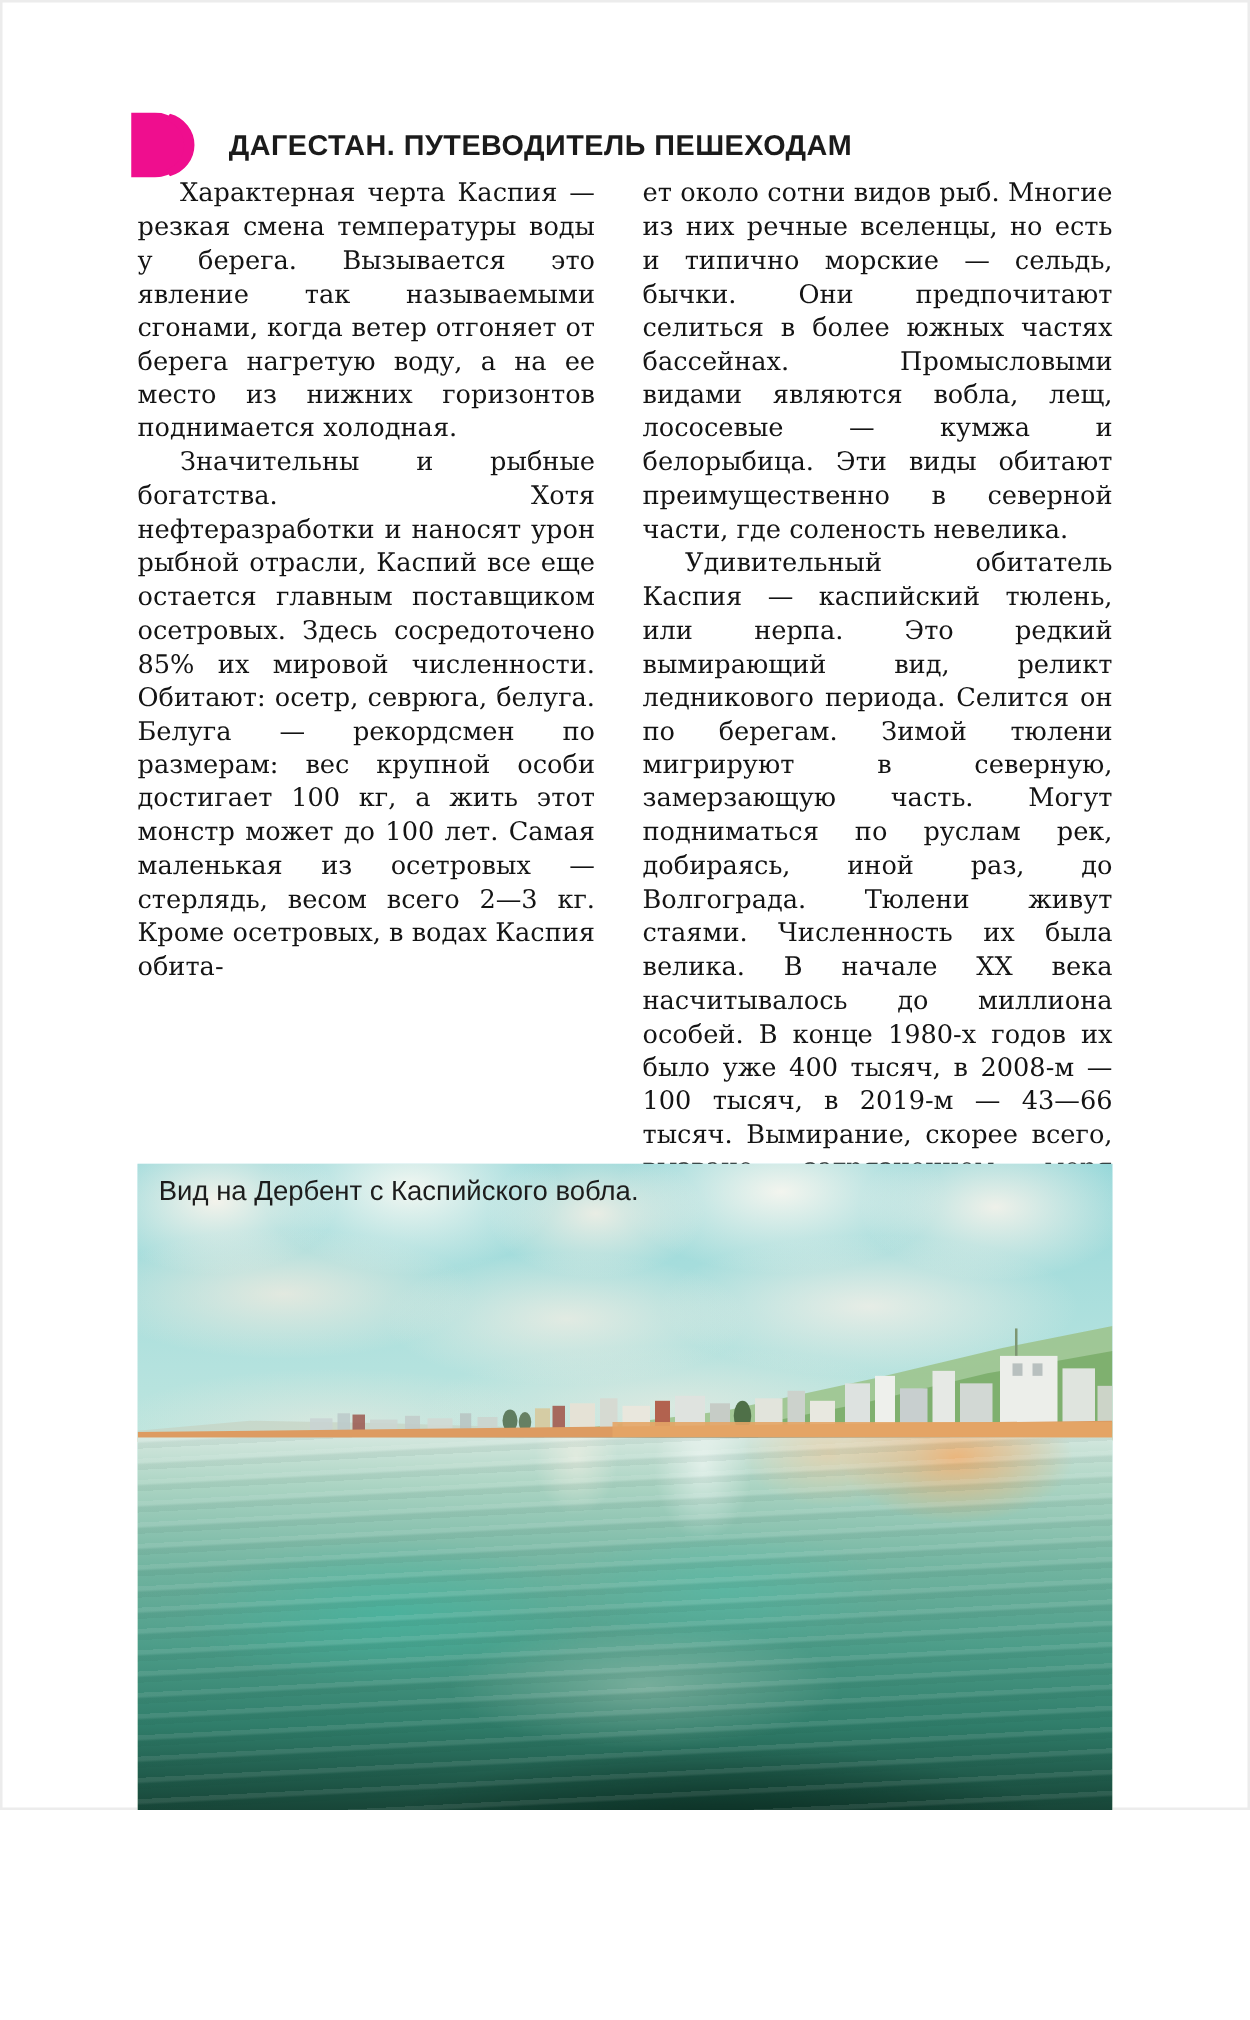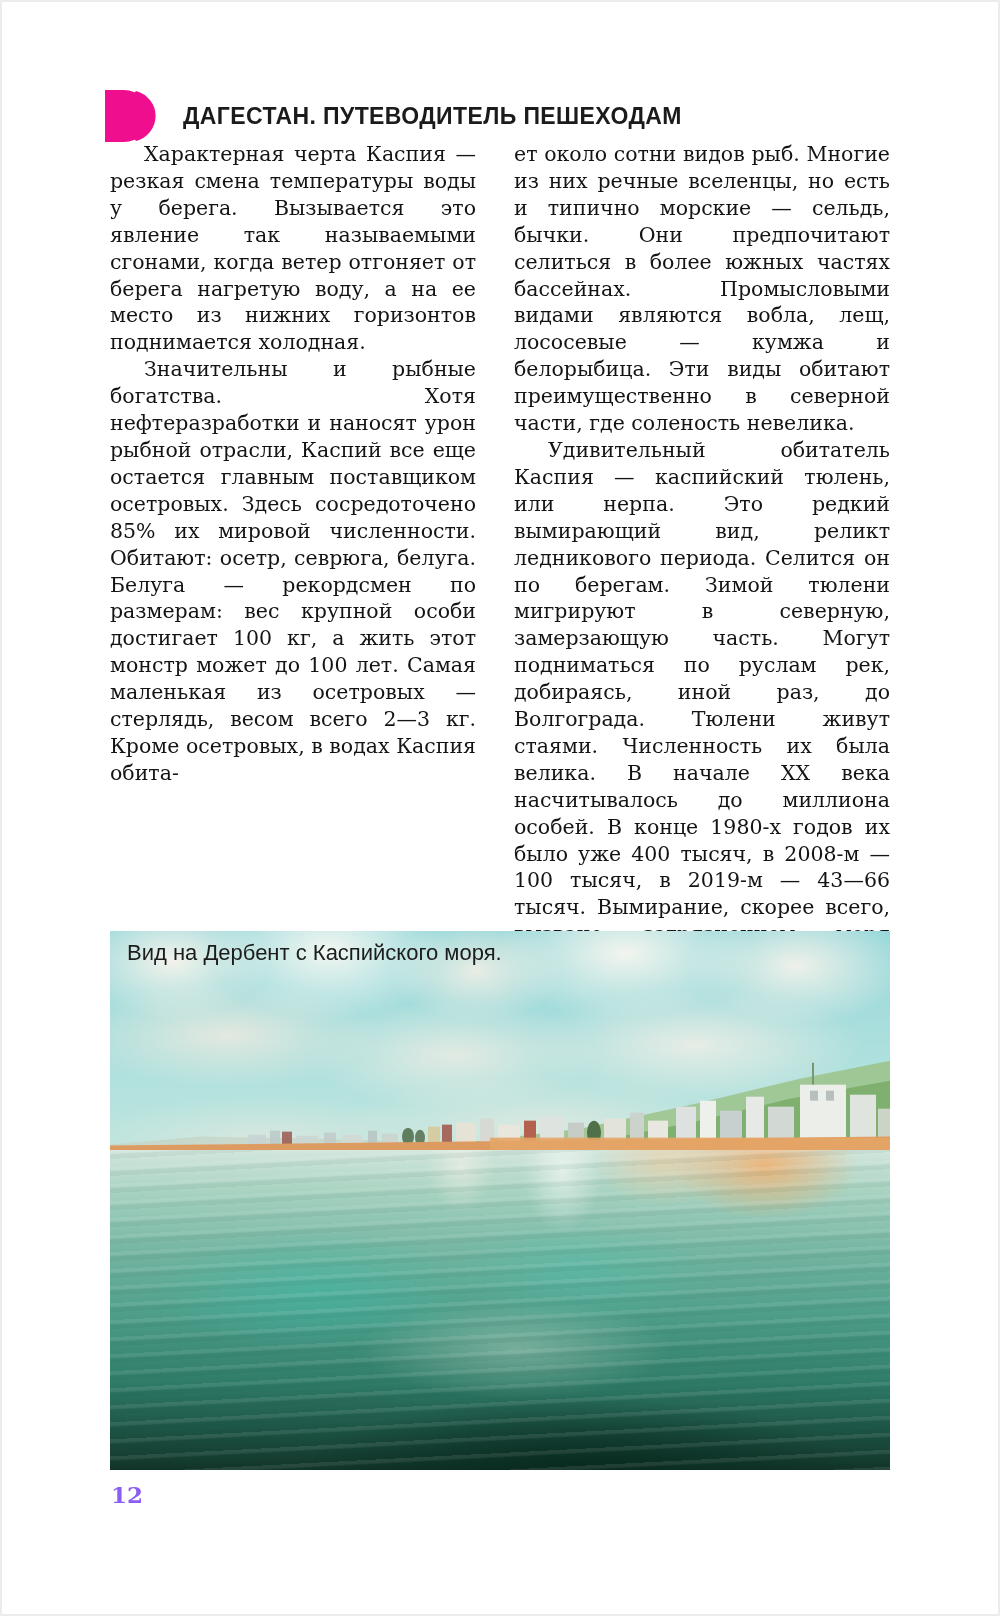--- a/index.html
+++ b/index.html
@@ -1,18 +1,18 @@
 <!DOCTYPE html>
 <html lang="ru"><head>
 <meta charset="utf-8">
 <style>
   html,body{margin:0;padding:0;background:#ffffff;}
   .page{
     position:relative;
-    width:1000px;height:1616px;
+    width:1000px;height:1448px;
     background:#ffffff;
     font-family:"DejaVu Serif", serif;
     color:#171717;
     overflow:hidden;
     box-shadow: inset 0 0 0 2px #ececec;
   }
 
   
   .header{
     position:absolute;left:103px;top:90px;
@@ -175,18 +175,18 @@
         <rect x="740" y="164" width="26" height="52" fill="#dfe4de"></rect>
         <rect x="768" y="178" width="12" height="38" fill="#ccd4c8"></rect>
       </g>
 
       <polygon points="0,215 780,206 780,221 0,223" fill="#dd9b61"></polygon>
       <rect x="380" y="207" width="400" height="14" fill="#e4a566" opacity="0.9"></rect>
     </svg>
 
     <div class="sea"></div>
 
-    <div class="photo-caption">Вид на Дербент с Каспийского моря.</div>
+    <div class="photo-caption">Вид на Дербент с Каспийского вобла.</div>
   </div>
 
   <div class="page-number">12</div>
 
 </div>
 
 </body></html>

